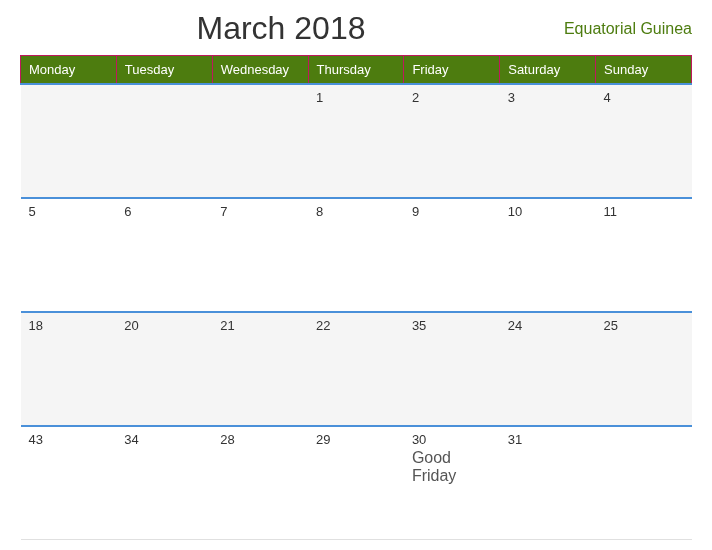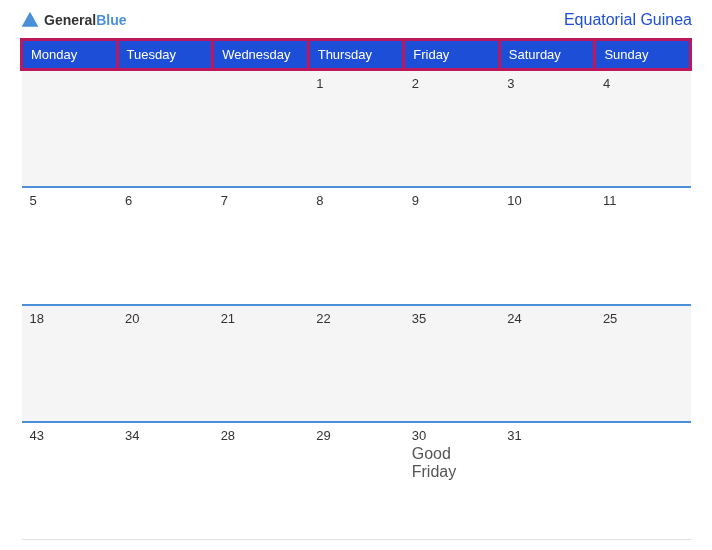--- a/index.html
+++ b/index.html
@@ -48,39 +48,39 @@
     .month-title {
       font-size: 32px;
       font-weight: normal;
       color: #333;
       text-align: center;
       flex: 1;
     }
 
     .country {
       font-size: 16px;
-      color: #1d4ed8;
+      color: #4d7c0f;
       text-align: right;
       min-width: 150px;
     }
 
     .calendar {
       width: 100%;
       border-collapse: collapse;
       flex: 1;
     }
 
     .calendar thead tr th {
-      background-color: #1d4ed8;
+      background-color: #4d7c0f;
       color: white;
       font-size: 13px;
       font-weight: normal;
       padding: 6px 8px;
       text-align: left;
-      border: 3px solid #be185d;
+      border: 1px solid #be185d;
     }
 
     .calendar tbody tr {
       height: 78px;
       vertical-align: top;
     }
 
     .calendar tbody tr td {
       border-top: 2px solid #4a90d9;
       border-bottom: 1px solid #e0e0e0;
@@ -114,28 +114,21 @@
     }
 
     .empty-cell {
       background: #f5f5f5;
     }
   </style>
 </head>
 <body>
 
 <div class="header">
-  <div class="logo">
-    <svg class="logo-icon" viewBox="0 0 24 24" xmlns="http://www.w3.org/2000/svg">
-      <polygon points="12,2 22,20 2,20" fill="#4a90d9"></polygon>
-    </svg>
-    <span>
-      <span class="logo-text-general">General</span><span class="logo-text-blue">Blue</span>
-    </span>
-  </div>
+  <div class="month-title">March 2018</div>
   <div class="country">Equatorial Guinea</div>
 </div>
 
 <table class="calendar">
   <thead>
     <tr>
     <th>Monday</th>
         <th>Tuesday</th>
         <th>Wednesday</th>
         <th>Thursday</th>

